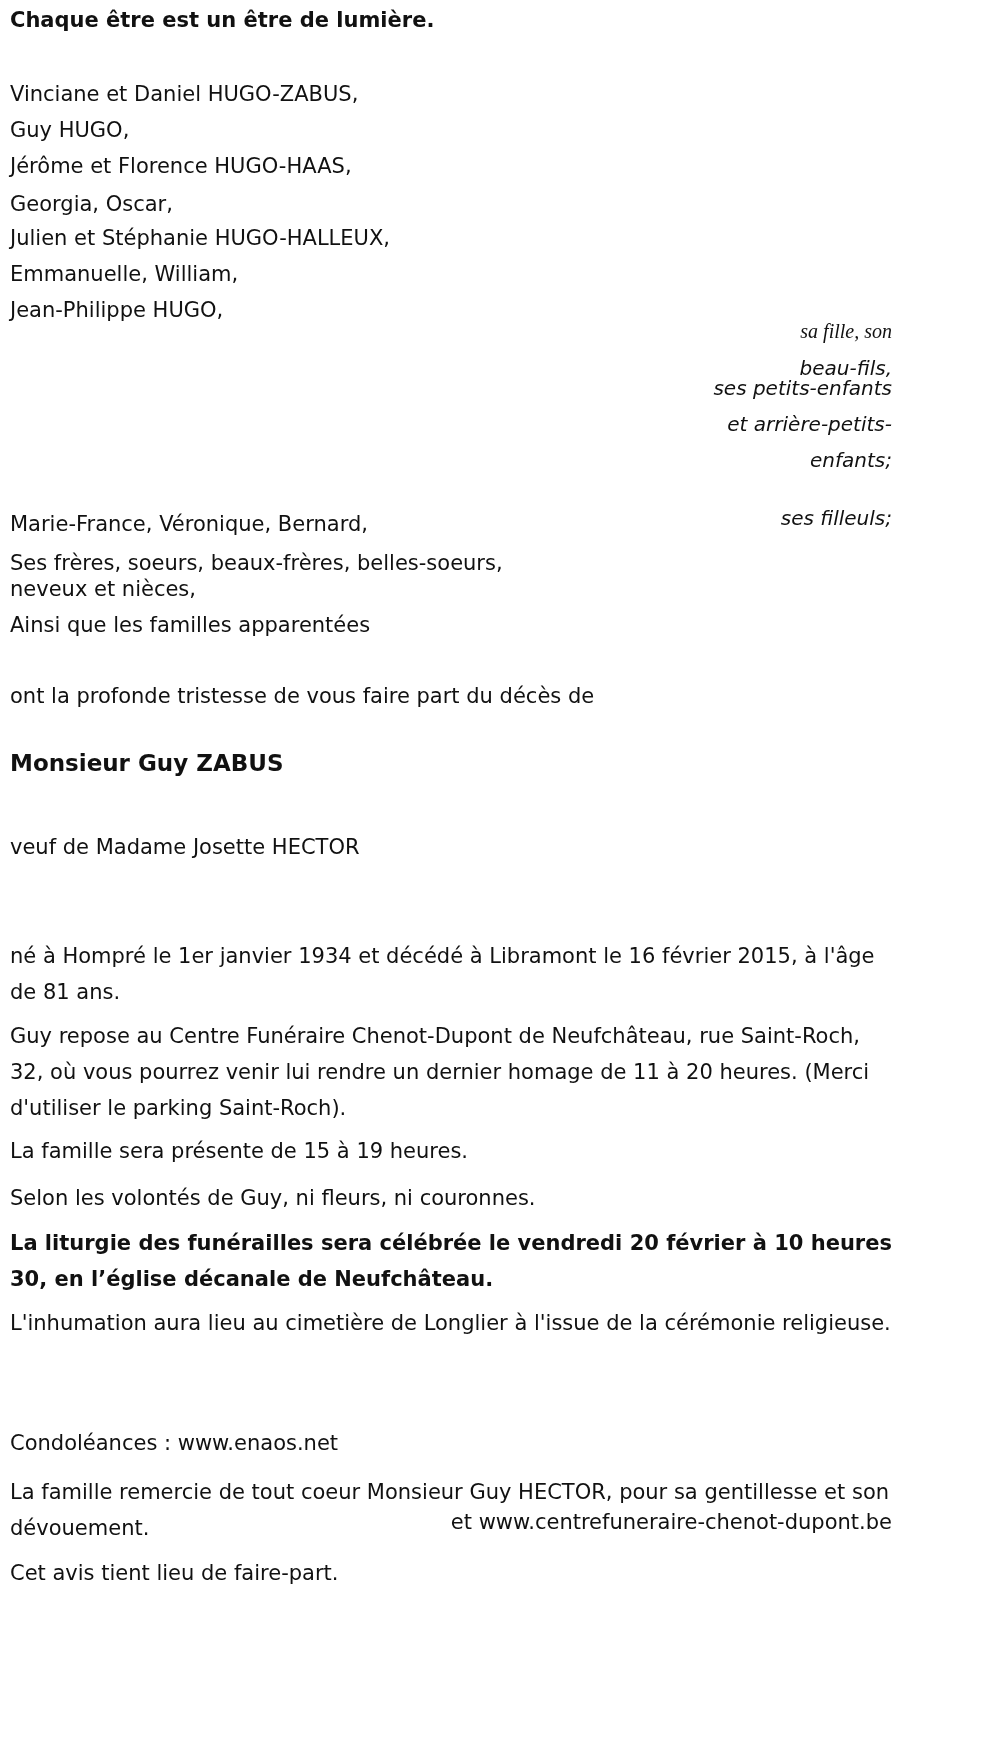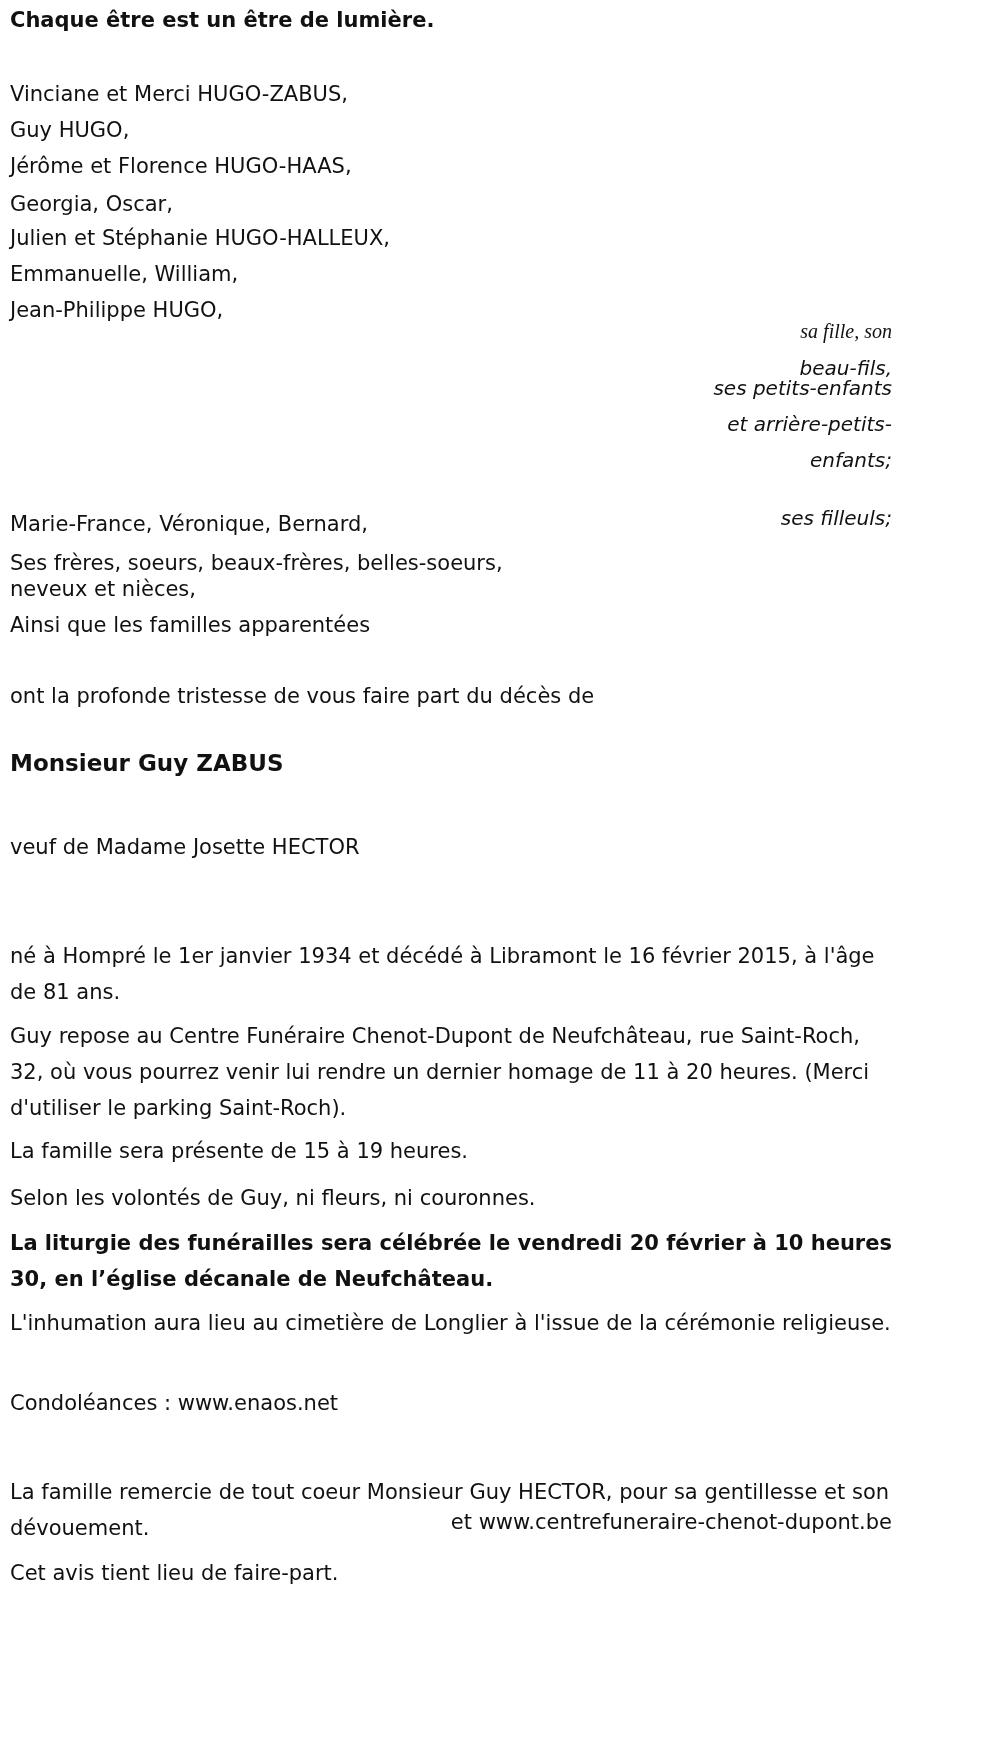--- a/index.html
+++ b/index.html
@@ -47,21 +47,21 @@
     a.link { color: #111111; text-decoration: none; }
   </style>
 </head>
 <body>
 
 <div class="page">
 
   <div class="abs bold" style="top:8px; font-size:21px;">Chaque être est un être de lumière.</div>
 
   <div>
-    <div class="line" style="top:82px;">Vinciane et Merci HUGO-ZABUS,</div>
+    <div class="line" style="top:82px;">Vinciane et Daniel HUGO-ZABUS,</div>
     <div class="line" style="top:118px;">Guy HUGO,</div>
     <div class="line" style="top:154px;">Jérôme et Florence HUGO-HAAS,</div>
     <div class="line" style="top:192px;">Georgia, Oscar,</div>
     <div class="line" style="top:226px;">Julien et Stéphanie HUGO-HALLEUX,</div>
     <div class="line" style="top:262px;">Emmanuelle, William,</div>
     <div class="line" style="top:298px;">Jean-Philippe HUGO,</div>
   </div>
 
   <div>
     <div class="right" style="top:320px;font-family:Liberation Serif, serif;">sa fille, son</div>
@@ -91,21 +91,21 @@
   <div class="para" style="top:982px;">Guy repose au Centre Funéraire Chenot-Dupont de Neufchâteau, rue Saint-Roch, 32, où vous pourrez venir lui rendre un dernier homage de 11 à 20 heures. (Merci d'utiliser le parking Saint-Roch).</div>
 
   <div class="para" style="top:1097px;">La famille sera présente de 15 à 19 heures.</div>
 
   <div class="para" style="top:1144px;">Selon les volontés de Guy, ni fleurs, ni couronnes.</div>
 
   <div class="para bold" style="top:1189px;">La liturgie des funérailles sera célébrée le vendredi 20 février à 10 heures 30, en l’église décanale de Neufchâteau.</div>
 
   <div class="para" style="top:1269px;">L'inhumation aura lieu au cimetière de Longlier à l'issue de la cérémonie religieuse.</div>
 
-  <div class="para" style="top:1349px;">
+  <div class="para" style="top:1389px;">
     <span>Condoléances : </span><a class="link">www.enaos.net</a>
   </div>
 
   <div class="para" style="top:1468px;text-align:right;">
     <span>et </span><a class="link">www.centrefuneraire-chenot-dupont.be</a>
   </div>
 
   <div class="para" style="top:1438px;">La famille remercie de tout coeur Monsieur Guy HECTOR, pour sa gentillesse et son dévouement.</div>
 
   <div class="para" style="top:1519px;">Cet avis tient lieu de faire-part.</div>

